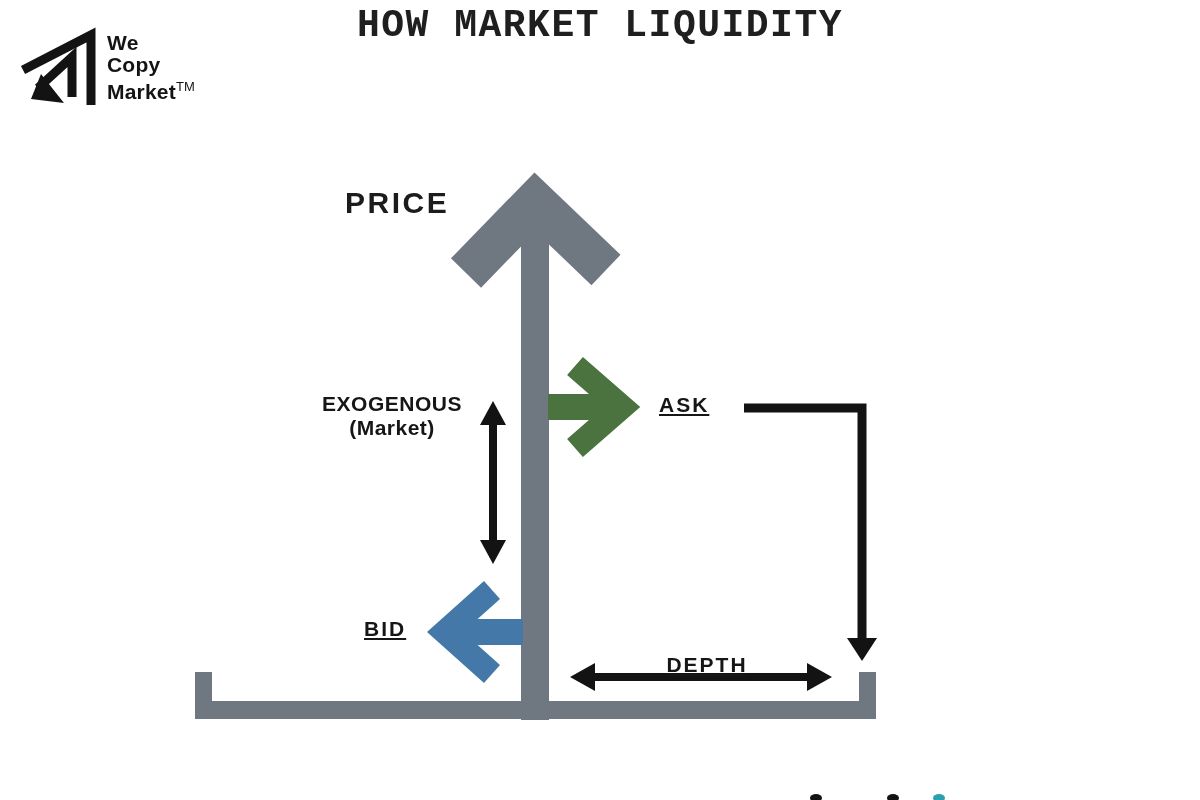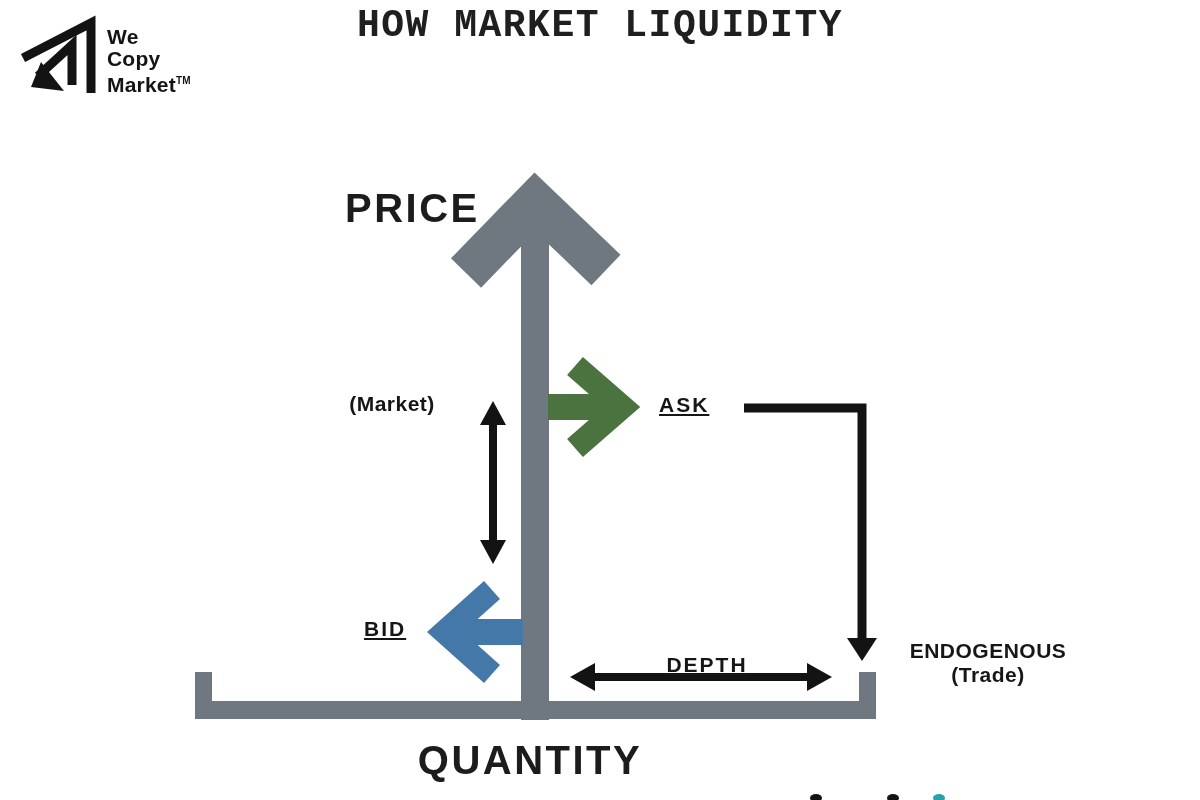--- a/index.html
+++ b/index.html
@@ -5,46 +5,46 @@
   :root{
     --axis_gray:#6f7781; --ask_green:#4a7340; --bid_blue:#4478a8;
     --arrow_black:#131313; --text_dark:#1f1f1f; --background:#ffffff;
     --cutoff_teal:#2ba0ad;
   }
   *{margin:0;padding:0;box-sizing:border-box}
   body{background:var(--background);font-family:"Liberation Sans","DejaVu Sans",sans-serif;}
   .stage{position:relative;width:1200px;height:800px;background:var(--background);overflow:hidden;}
 
   
-  .logo{position:absolute;left:20px;top:14px;display:flex;align-items:flex-end;}
+  .logo{position:absolute;left:20px;top:26px;display:flex;align-items:flex-start;}
   .logo-icon{width:78px;height:82px;}
   .logo-icon .stroke{fill:none;stroke:var(--arrow_black);stroke-width:9;}
   .logo-icon .solid{fill:var(--arrow_black);}
   .logo-text{margin-left:9px;margin-top:6px;font-size:21px;font-weight:800;color:#141414;line-height:22px;letter-spacing:.2px;}
-  .logo-tm{font-size:10px;vertical-align:super;font-weight:700;}
+  .logo-tm{font-size:13px;vertical-align:super;font-weight:400;}
 
   
   .title{position:absolute;left:0;right:0;top:6px;text-align:center;
          font-size:38px;line-height:40px;font-weight:800;color:var(--text_dark);letter-spacing:1.5px;font-family:Liberation Mono, monospace;}
 
   
   .diagram{position:absolute;left:0;top:0;width:1200px;height:800px;}
   .gray{fill:var(--axis_gray);}
   .gray-ln{stroke:var(--axis_gray);fill:none;}
   .green-ln{stroke:var(--ask_green);fill:none;}
   .green{fill:var(--ask_green);}
   .blue-ln{stroke:var(--bid_blue);fill:none;}
   .blue{fill:var(--bid_blue);}
   .blk-ln{stroke:var(--arrow_black);fill:none;}
   .blk{fill:var(--arrow_black);}
 
   
   .lbl{position:absolute;font-weight:800;color:#161616;line-height:1.12;white-space:nowrap;}
   .lbl.center{text-align:center;white-space:normal;}
-  .axis-lbl{font-size:40px;letter-spacing:2.5px;color:#1c1c1c;}
+  .axis-lbl{font-size:30px;letter-spacing:2.5px;color:#1c1c1c;}
   .ann{font-size:21px;letter-spacing:.5px;}
   .ann-sp{letter-spacing:2px;text-decoration:underline;}
 </style>
 </head>
 <body>
 
 <div class="stage">
 
   <div class="logo">
     <svg class="logo-icon" viewBox="0 0 78 82" aria-hidden="true">
@@ -106,30 +106,26 @@
     <g>
       <ellipse class="blk" cx="816" cy="798" rx="6" ry="4"></ellipse>
       <ellipse class="blk" cx="893" cy="798" rx="6" ry="4"></ellipse>
       <ellipse cx="939" cy="798" rx="6" ry="4" style="fill:var(--cutoff_teal)"></ellipse>
     </g>
   </svg>
 
   <div class="lbl axis-lbl" style="left:345px;top:186px;">PRICE</div>
 
   <div class="lbl ann center" style="left:302px;top:392px;width:180px;">
+    <div>EXOGENOUS</div>
     <div>(Market)</div>
   </div>
 
 
   <div class="lbl ann ann-sp" style="left:659px;top:393px;">ASK</div>
 
   <div class="lbl ann ann-sp" style="left:364px;top:617px;">BID</div>
 
   <div class="lbl ann ann-sp center" style="left:642px;top:637px;width:130px;margin-top:16px;">DEPTH</div>
 
-  <div class="lbl ann center" style="left:888px;top:639px;width:200px;">
-    <div>ENDOGENOUS</div>
-    <div>(Trade)</div>
-  </div>
 
-  <div class="lbl axis-lbl center" style="left:350px;top:738px;width:360px;">QUANTITY</div>
 
 </div>
 
 </body></html>

